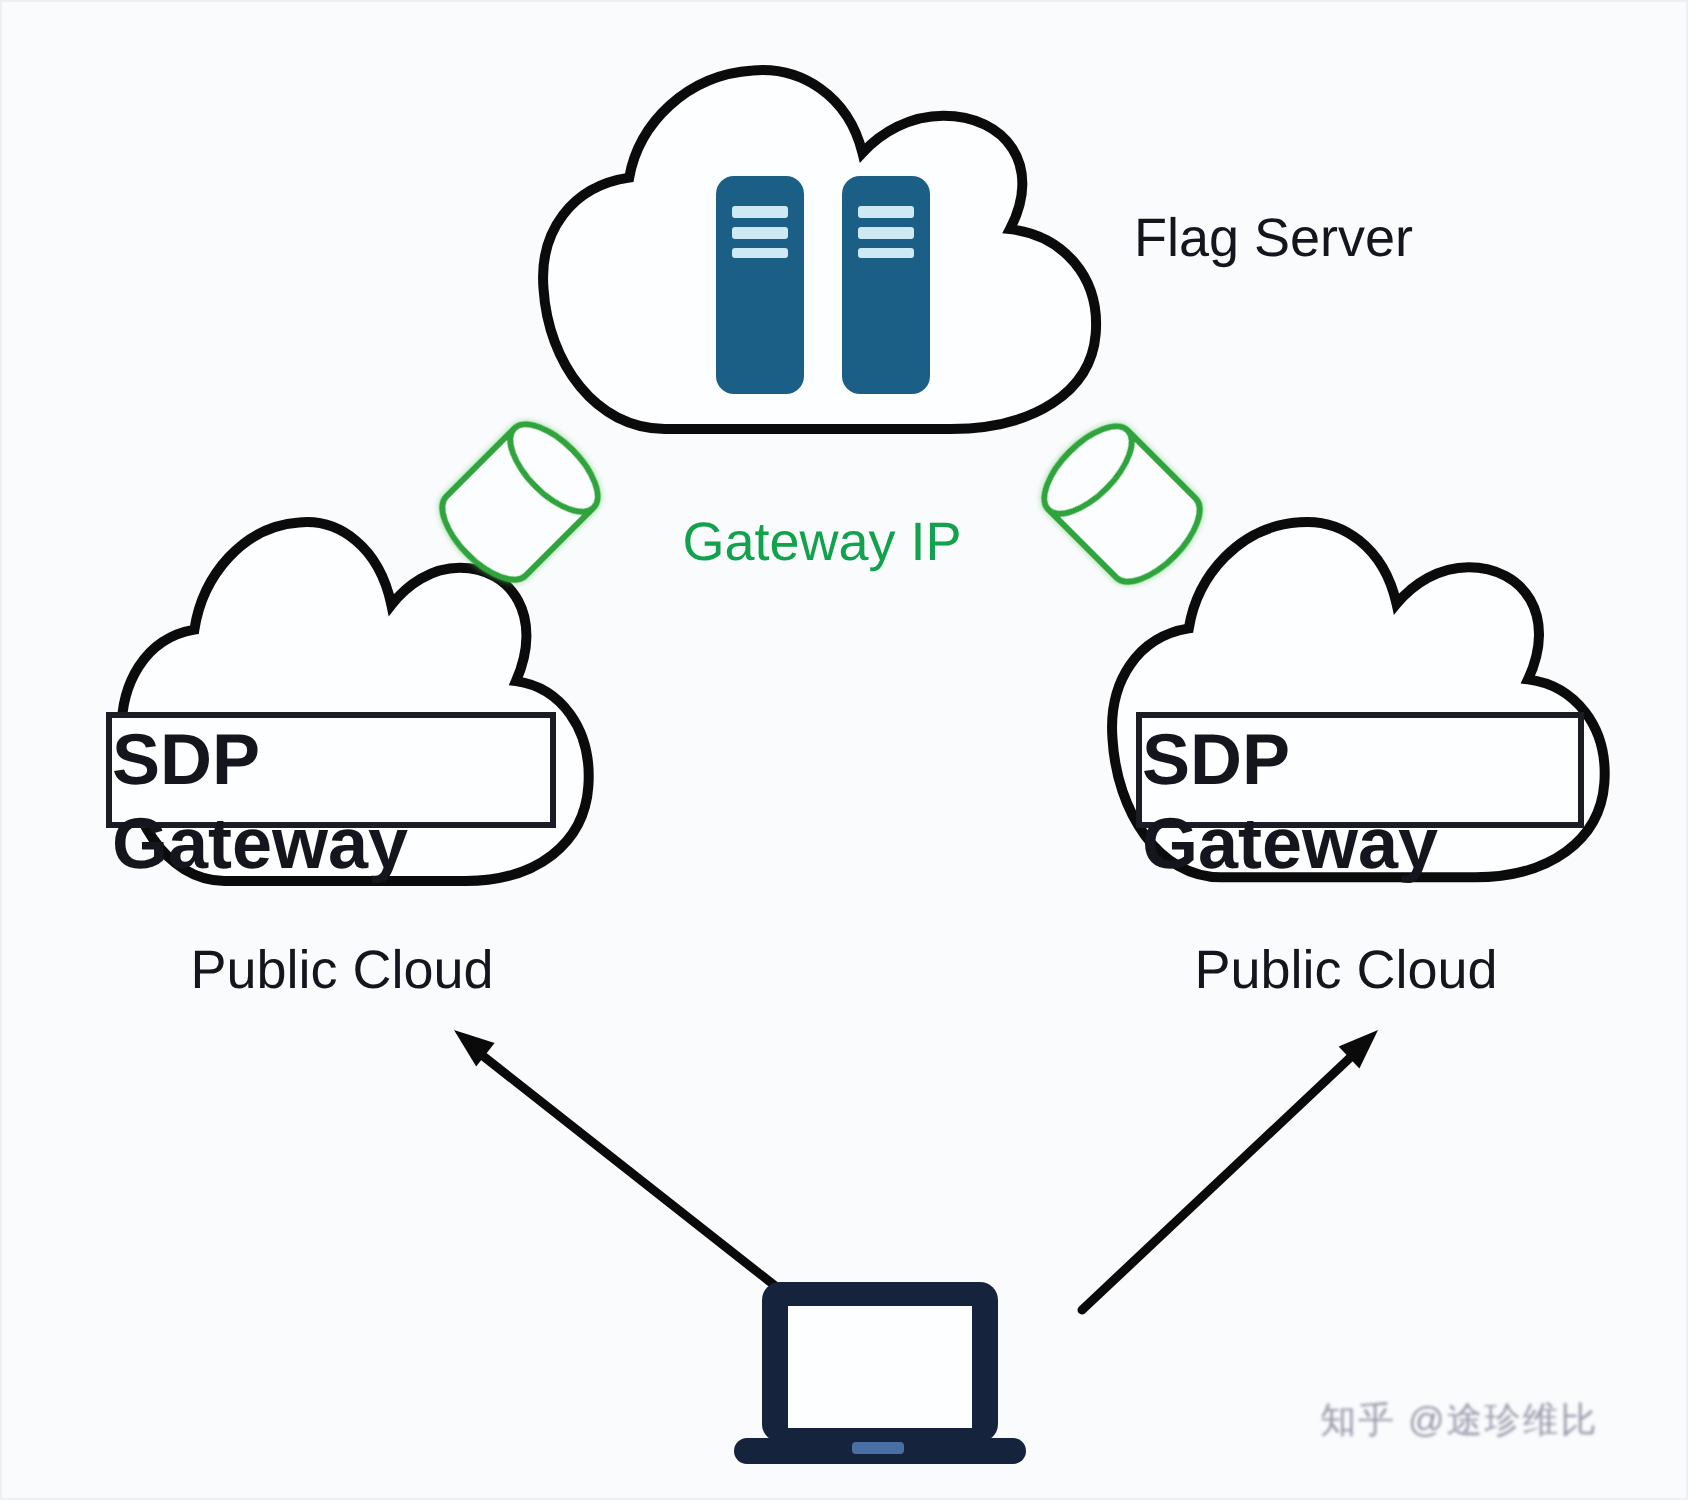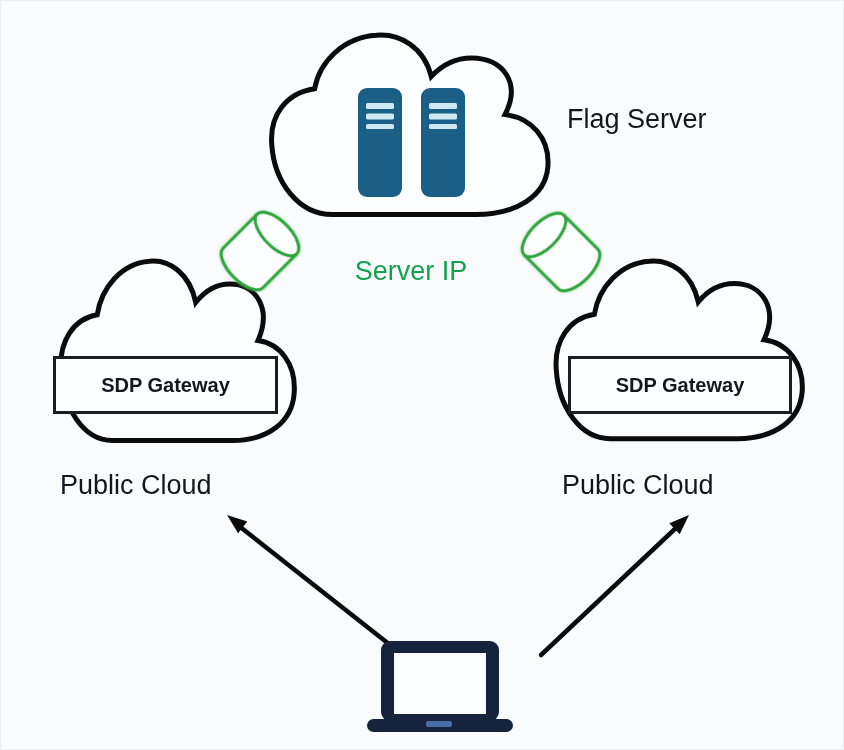--- a/index.html
+++ b/index.html
@@ -5,28 +5,28 @@
   html,body{margin:0;padding:0;background:#ffffff;}
   .stage{
     position:relative;width:844px;height:750px;overflow:hidden;
     background:#fafbfd;border:1px solid #edeff3;box-sizing:border-box;
     font-family:"Liberation Sans", sans-serif;
   }
   .stage svg{position:absolute;left:0;top:0;}
   .lbl{position:absolute;color:#15151d;font-weight:400;white-space:nowrap;}
   .flag{left:566px;top:103px;font-size:27px;}
   .privateip{left:335px;top:255px;width:150px;text-align:center;font-size:27px;color:#12a24e;}
-  .pubcloud{font-size:27px;width:222px;text-align:left;top:469px;}
+  .pubcloud{font-size:27px;width:222px;text-align:center;top:469px;}
   .pubcloud.left{left:59px;}
   .pubcloud.right{left:561px;}
   .gw-box{
     position:absolute;top:355px;height:58px;box-sizing:border-box;
     border:3px solid #1c1c24;background:#fdfeff;
-    display:flex;align-items:center;justify-content:center;
-    font-size:20px;font-weight:700;color:#15151d;
+    display:flex;justify-content:center;
+    font-size:36px;font-weight:700;color:#15151d;
   }
   .gw-box.left{left:52px;width:225px;}
   .gw-box.right{left:567px;width:224px;}
   .watermark{
     position:absolute;left:659px;top:697px;font-size:18px;font-weight:500;
     color:#87859a;letter-spacing:1px;filter:blur(0.8px);opacity:.85;white-space:nowrap;
   }
   .cloud{fill:#fdfeff;stroke:#0b0b0b;stroke-width:5;}
   .cyl{filter:drop-shadow(0 0 1.5px rgba(92,200,96,.65));}
   .cyl path,.cyl ellipse{fill:#fbfdfe;stroke:#2fa43c;stroke-width:3;}
@@ -82,25 +82,26 @@
 
     <g>
       <rect x="380" y="640" width="118" height="80" rx="9" fill="#15233d"></rect>
       <rect x="393" y="652" width="92" height="61" fill="#fdfeff"></rect>
       <rect x="366" y="718" width="146" height="13" rx="6.5" fill="#15233d"></rect>
       <rect x="425" y="720" width="26" height="6" rx="2" fill="#4a6fa5"></rect>
     </g>
   </svg>
 
   <div class="lbl flag">Flag Server</div>
-  <div class="lbl privateip">Server IP</div>
+  <div class="lbl privateip">Gateway IP</div>
 
   <div class="gw-box left">
     <span>SDP Gateway</span>
   </div>
   <div class="gw-box right">
     <span>SDP Gateway</span>
   </div>
 
   <div class="lbl pubcloud left">Public Cloud</div>
   <div class="lbl pubcloud right">Public Cloud</div>
 
+  <div class="watermark">知乎 @途珍维比</div>
 </div>
 
 </body></html>

